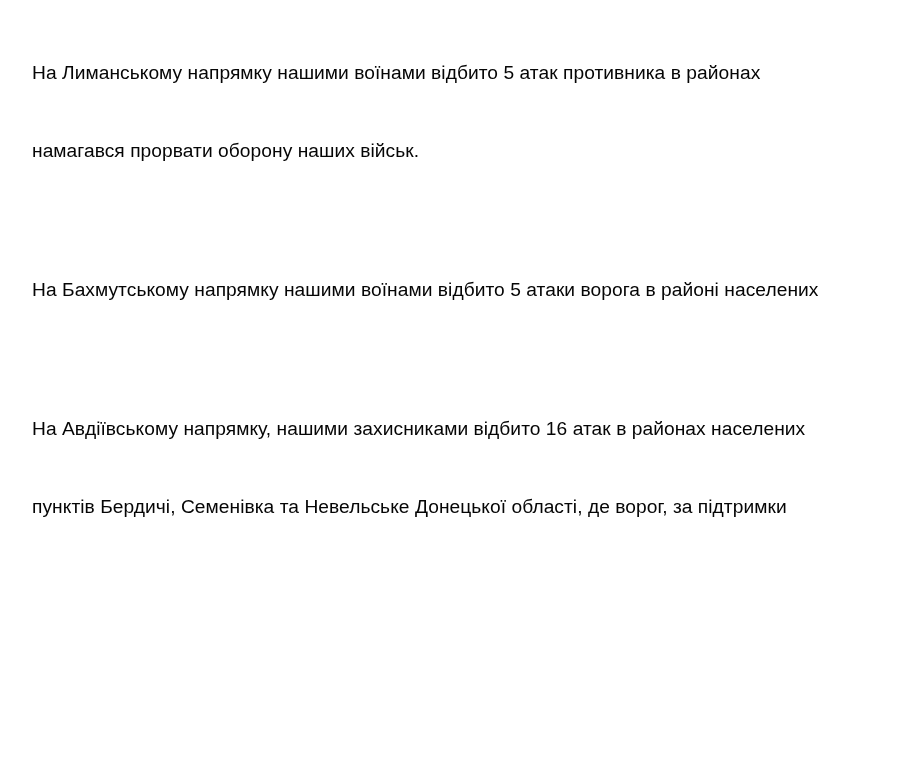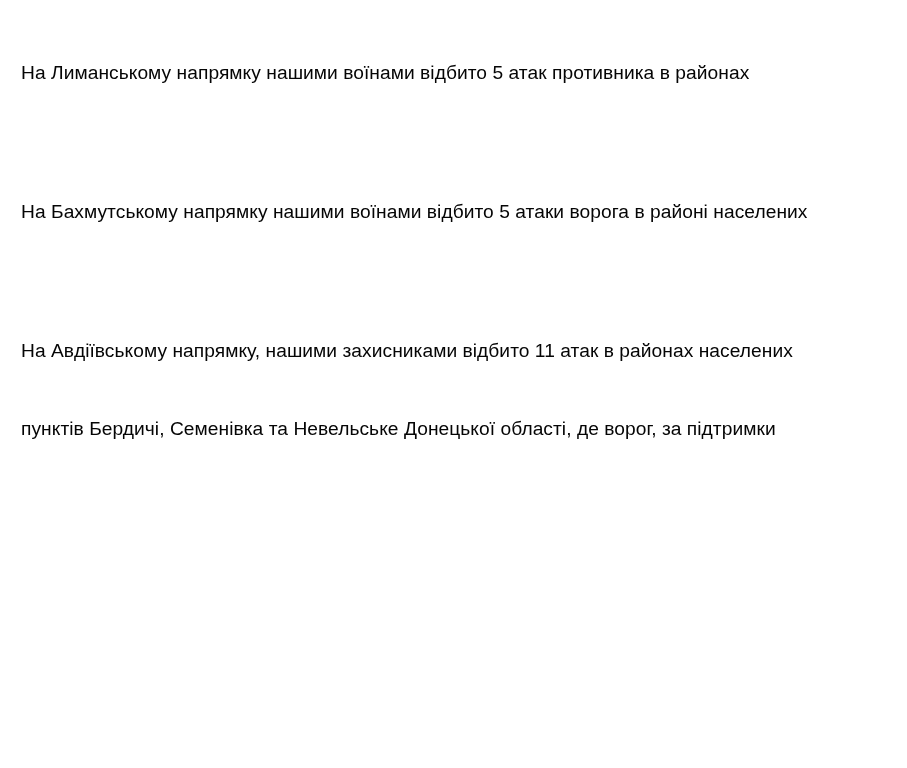--- a/index.html
+++ b/index.html
@@ -16,38 +16,39 @@
       box-sizing: border-box;
       width: 907px;
       padding: 8px 20px 0 21px;
       font-family: "Liberation Sans", sans-serif;
       font-size: 19.2px;
       line-height: 26px;
       color: #050505;
       letter-spacing: 0.05px;
     }
     .para {
-      margin: 0 0 9px 0;
+      margin: 0 0 9px 11px;
       white-space: pre-wrap;
     }
     .para .line {
       display: block;
     }
   </style>
 </head>
 <body>
 
 <div class="post">
 
   <p class="para">
     <span class="line">На Лиманському напрямку нашими воїнами відбито 5 атак противника в районах</span>
+    <span class="line">намагався прорвати оборону наших військ.</span>
   </p>
 
   <p class="para">
     <span class="line">На Бахмутському напрямку нашими воїнами відбито 5 атаки ворога в районі населених</span>
   </p>
 
   <p class="para">
-    <span class="line">На Авдіївському напрямку, нашими захисниками відбито 11 атак в районах населених</span>
+    <span class="line">На Авдіївському напрямку, нашими захисниками відбито 16 атак в районах населених</span>
     <span class="line">пунктів Бердичі, Семенівка та Невельське Донецької області, де ворог, за підтримки</span>
   </p>
 
 </div>
 
 </body></html>

